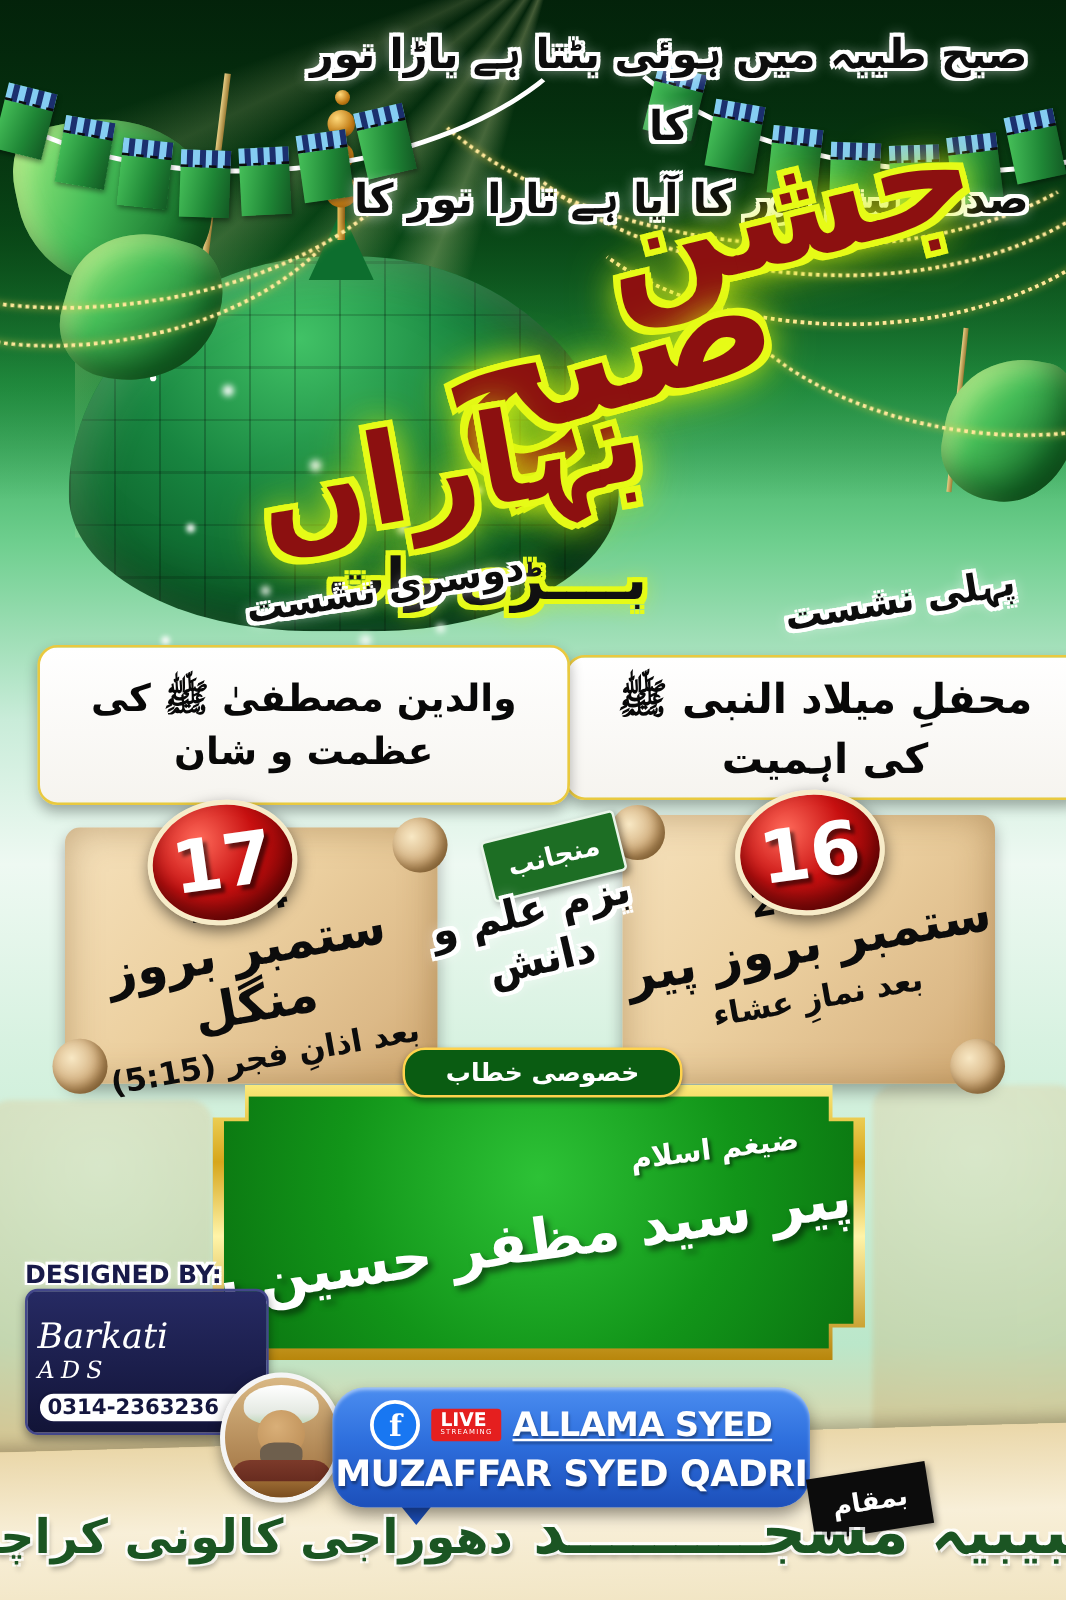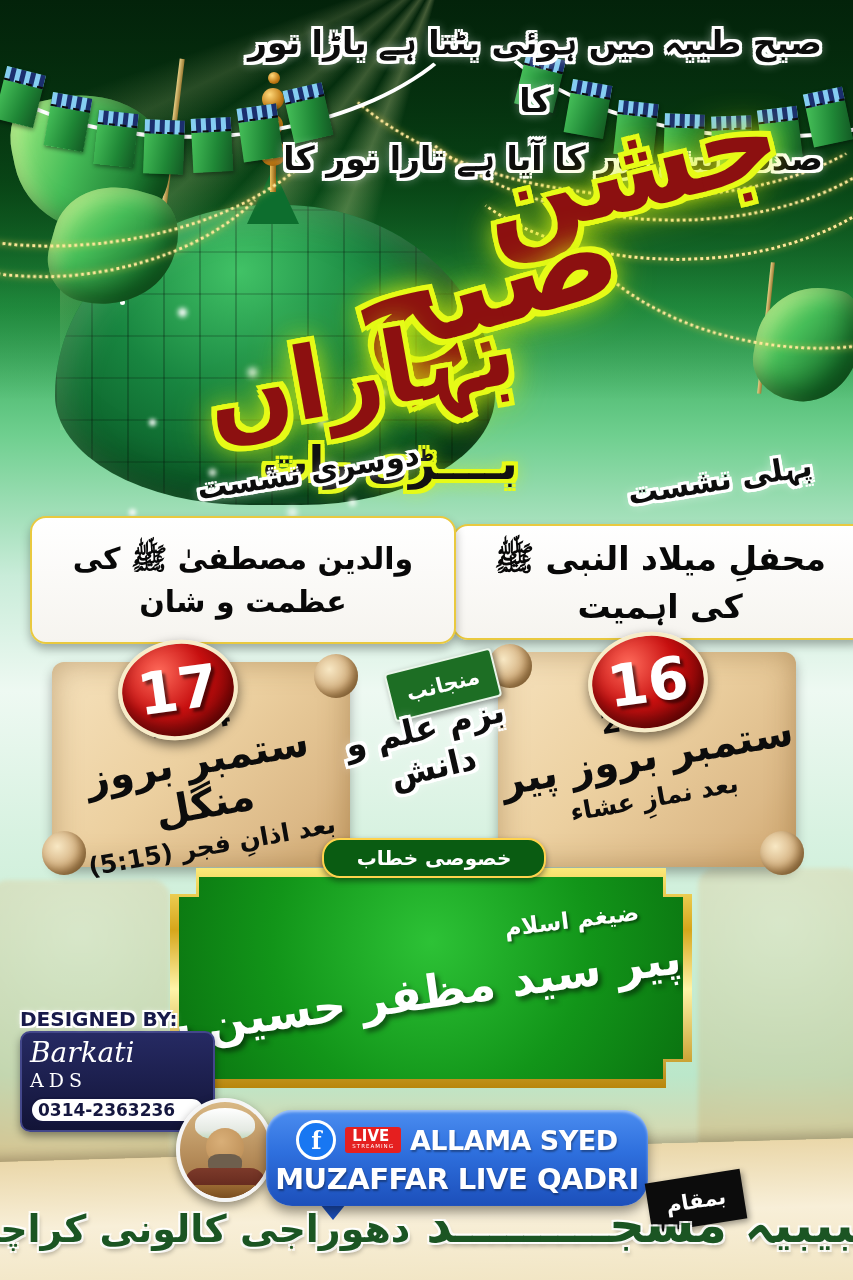--- a/index.html
+++ b/index.html
@@ -222,44 +222,44 @@
       <div class="abs urdu banner-name" style="left:0;right:0;top:88px;text-align:center;font-size:46px;transform:rotate(-8deg);">پیر سید مظفر حسین شاہ قادری</div>
     </div>
   </div>
   <div class="abs urdu banner-tab" style="left:322px;top:838px;width:220px;height:36px;font-size:20px;">خصوصی خطاب</div>
 
   <div class="abs venue-band"></div>
 
   <div class="abs" style="left:20px;top:1007px;width:195px;z-index:6;">
     <div class="designer-head" style="font-size:20px;">DESIGNED BY:</div>
     <div class="designer-box">
-      <div style="font-family:'DejaVu Serif',serif;font-style:italic;font-size:28px;line-height:1.1;">Barkati</div>
-      <div style="font-family:'DejaVu Serif',serif;font-size:19px;letter-spacing:5px;">ADS</div>
+      <div style="font-family:'DejaVu Serif',serif;font-style:italic;font-size:28px;line-height:1.1;margin-top:16px;">Barkati</div>
+      <div style="font-family:'DejaVu Serif',serif;font-style:italic;font-size:19px;letter-spacing:5px;">ADS</div>
       <div class="phone-pill" style="font-size:17px;margin-top:6px;">0314-2363236</div>
     </div>
   </div>
 
   <div class="abs photo" style="left:176px;top:1098px;width:90px;height:96px;z-index:6;">
     <div class="abs" style="left:15px;top:6px;width:60px;height:32px;border-radius:50% 50% 40% 40%;background:linear-gradient(180deg,#ffffff,#e4e9e2 70%,#bcd6b8);"></div>
     <div class="abs" style="left:26px;top:26px;width:38px;height:38px;border-radius:50%;background:radial-gradient(circle at 40% 35%,#d9af78,#b98a52);"></div>
     <div class="abs" style="left:28px;top:52px;width:34px;height:22px;border-radius:40% 40% 60% 60%;background:#6e5f4d;"></div>
     <div class="abs" style="left:4px;top:66px;width:82px;height:26px;border-radius:16px 16px 0 0;background:linear-gradient(180deg,#7c3a2a,#5d241a);"></div>
     <div class="abs" style="left:0;bottom:0;width:90px;height:13px;background:linear-gradient(180deg,#9a6a33,#7a4d1f);"></div>
   </div>
 
   <div class="abs live-pill" style="left:266px;top:1110px;width:382px;height:96px;z-index:6;">
     <div class="live-row">
       <div class="fb-circle">f</div>
       <div class="live-badge">
         <span style="font-size:15px;font-weight:800;">LIVE</span>
         <span style="font-size:5.5px;letter-spacing:1px;">STREAMING</span>
       </div>
-      <span class="pill-text" style="font-size:27px;">ALLAMA SYED</span>
-    </div>
-    <span class="pill-text" style="font-size:29px;">MUZAFFAR LIVE QADRI</span>
+      <span class="pill-text" style="font-size:27px;text-decoration:underline;">ALLAMA SYED</span>
+    </div>
+    <span class="pill-text" style="font-size:29px;">MUZAFFAR SYED QADRI</span>
   </div>
   <div class="abs" style="left:320px;top:1204px;width:0;height:0;border-left:13px solid transparent;border-right:13px solid transparent;border-top:16px solid #1c4fba;z-index:5;"></div>
 
   <div class="abs urdu venue-tag" style="left:648px;top:1176px;width:96px;height:50px;font-size:21px;z-index:6;">بمقام</div>
   <div class="abs urdu" style="left:0;right:0;top:1196px;display:flex;flex-direction:row;justify-content:center;align-items:baseline;gap:16px;direction:rtl;z-index:6;">
     <span class="venue-text" style="font-size:50px;">حبیبیہ مسجـــــــــد</span>
     <span class="venue-text" style="font-size:38px;">دھوراجی کالونی کراچی</span>
   </div>
 
 </div>

